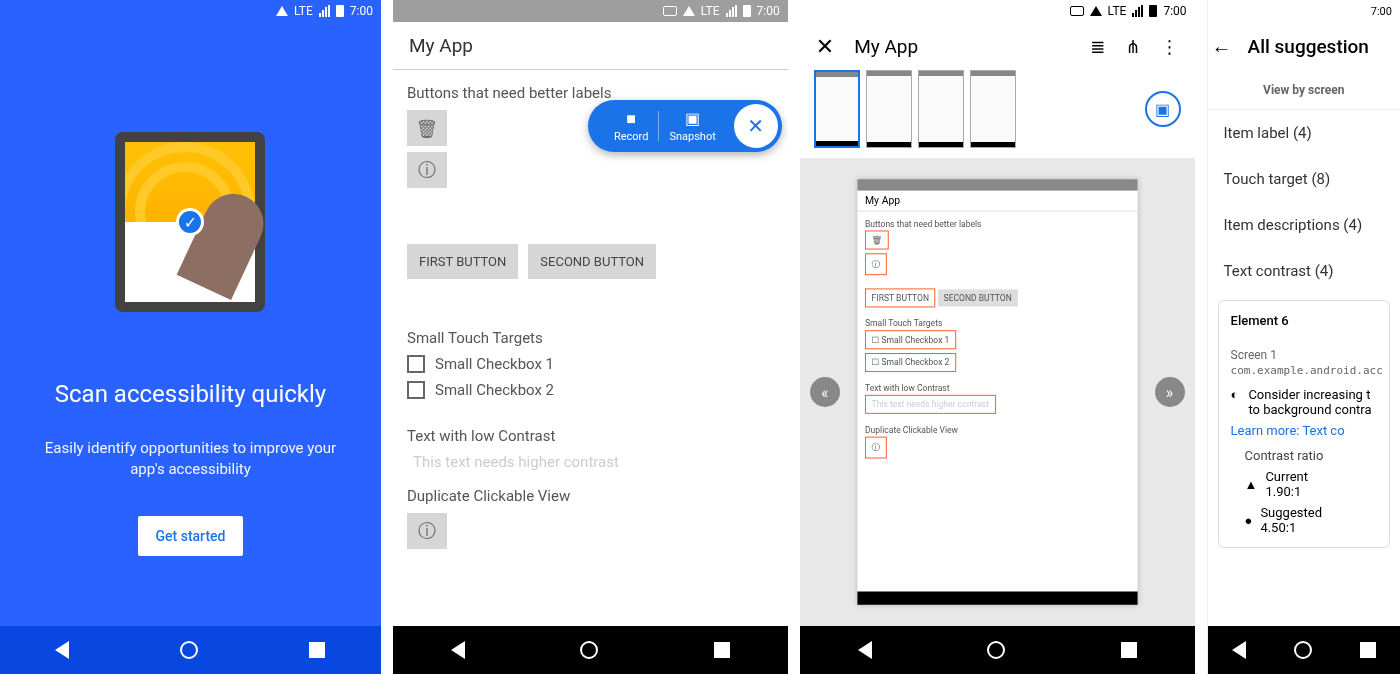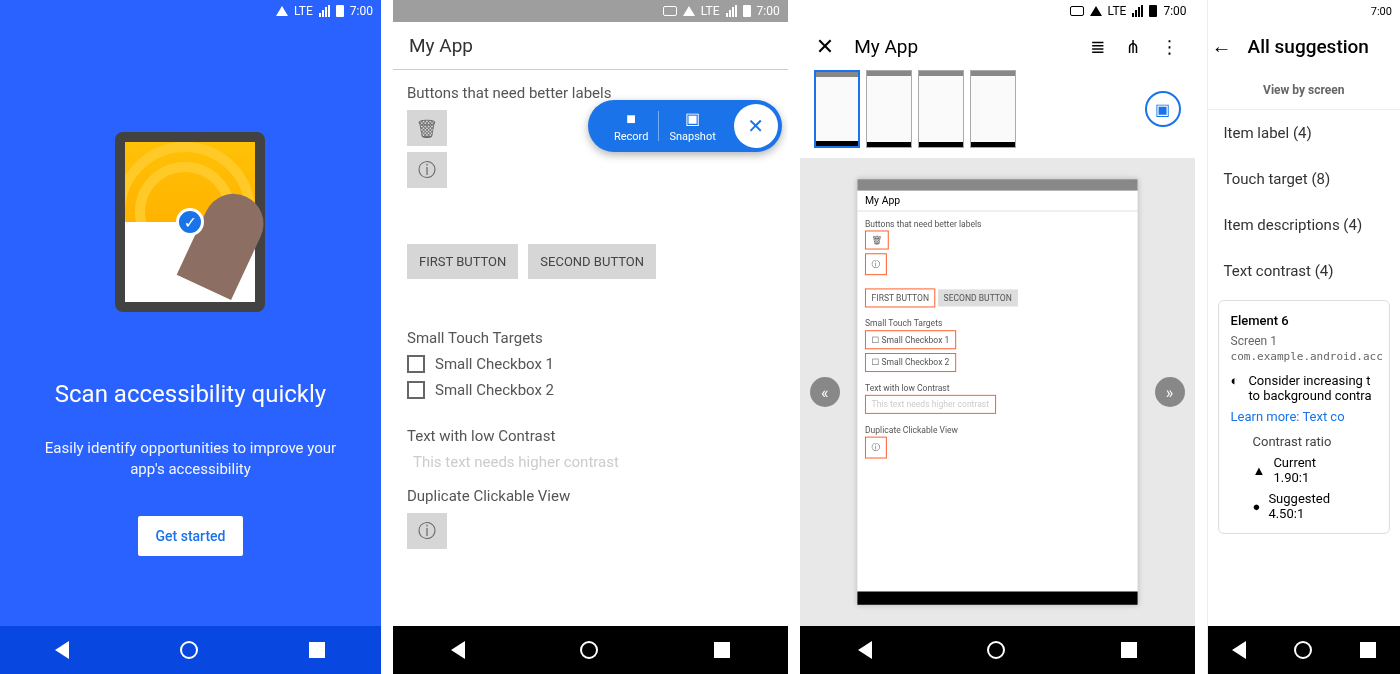--- a/index.html
+++ b/index.html
@@ -75,26 +75,26 @@
   .mini-body{padding:8px;font-size:9px;color:#555}
   .hl{border:1.5px solid #ff5722;display:inline-block;padding:4px 6px;margin:2px 0}
   .mini-nav{position:absolute;bottom:0;left:0;right:0;height:14px;background:#000}
   
   .s4top{height:48px;display:flex;align-items:center;gap:16px;padding:0 4px}
   .s4top .bk{font-size:20px}
   .s4top .ttl{font-size:19px;font-weight:500}
   .tabrow{height:40px;display:flex;align-items:center;justify-content:center;font-size:12px;color:#666;font-weight:700;border-bottom:1px solid #eee}
   .cat{padding:14px 16px;font-size:15px;color:#333}
   .card{margin:6px 10px;border:1px solid #ddd;border-radius:6px;padding:12px;font-size:13px}
-  .card .eh{font-weight:500;margin-bottom:6px}
+  .card .eh{font-weight:500;margin-bottom:20px}
   .card .sm{color:#666;font-size:12px;margin-bottom:2px}
   .card .mono{font-family:monospace;font-size:11px;color:#666}
   .sugrow{display:flex;gap:10px;margin-top:10px;font-size:13px}
   .link{color:#1a73e8;font-size:13px;margin-top:6px;display:block}
-  .metric{margin-left:22px;margin-top:10px}
+  .metric{margin-left:14px;margin-top:10px}
   .metric .mt{font-size:13px;color:#444}
   .metric .row{display:flex;align-items:center;gap:8px;margin-top:6px;font-size:13px}
 </style>
 </head>
 <body>
 
 <div class="phone p1">
   <div class="status dark">
     <span class="tri"></span>
     <span>LTE</span>

